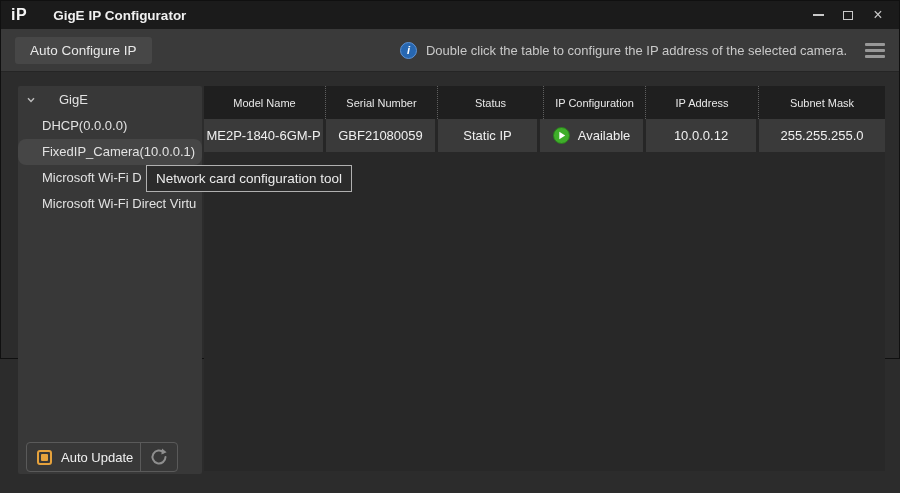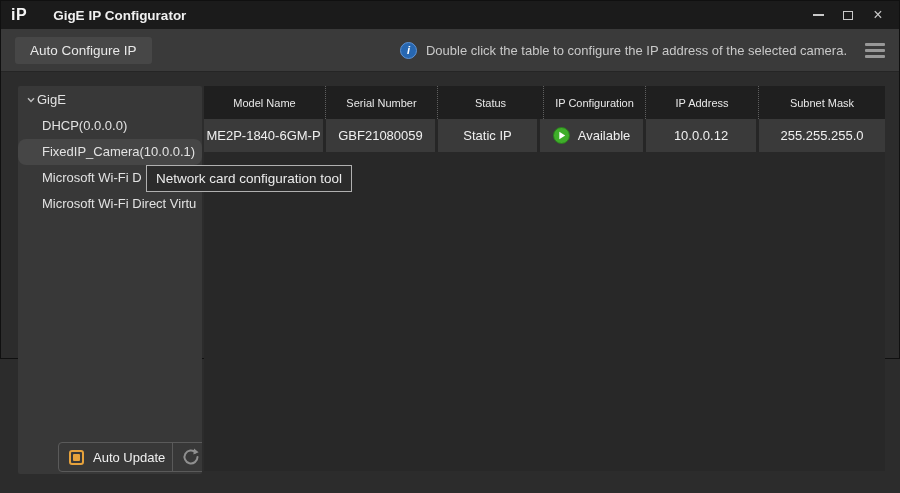--- a/index.html
+++ b/index.html
@@ -24,26 +24,26 @@
   .hint-text { color:#c9c9c9; font-size:13px; white-space:nowrap; }
   .menu-icon { margin-left:18px; display:flex; flex-direction:column; gap:3px; padding:2px 0; }
   .menu-icon span { width:20px; height:3px; background:#989898; border-radius:1px; display:block; }
 
   
   .content { position:relative; flex:1; background:#2c2c2c; }
 
   
   .tree-panel { position:absolute; left:17px; top:14px; width:184px; height:388px; background:#383838; border-radius:2px; overflow:hidden; padding-top:1px; }
   .tree-item { height:26px; line-height:26px; padding-left:24px; color:#e2e2e2; font-size:13px; white-space:nowrap; overflow:hidden; }
-  .tree-item.root { padding-left:8px; display:flex; align-items:center; gap:1px; }
+  .tree-item.root { padding-left:8px; display:flex; align-items:center; gap:23px; }
   .tree-item.selected { background:#464646;border-radius:8px; }
   .chevron { flex-shrink:0; }
 
   
-  .auto-update-pill { position:absolute; left:40px; bottom:2px; width:152px; height:30px; border:1px solid #5a5a5a; border-radius:4px; display:flex; align-items:center; }
+  .auto-update-pill { position:absolute; left:8px; bottom:2px; width:152px; height:30px; border:1px solid #5a5a5a; border-radius:4px; display:flex; align-items:center; }
   .checkbox { width:15px; height:15px; border:2px solid #e6a23c; border-radius:3px; margin-left:10px; display:flex; align-items:center; justify-content:center; background:#383838; flex-shrink:0; }
   .checkbox-inner { width:7px; height:7px; background:#e6a23c; border-radius:1px; display:block; }
   .auto-update-label { color:#f0f0f0; font-size:13px; margin-left:9px; flex:1; white-space:nowrap; }
   .refresh-box { width:37px; height:100%; border-left:1px solid #5a5a5a; display:flex; align-items:center; justify-content:center; flex-shrink:0; }
 
   
   .tooltip { position:absolute; left:145px; top:93px; height:27px; line-height:25px; background:#2b2b2b; border:1px solid #b0b0b0; color:#ececec; font-size:13.5px; padding:0 9px; white-space:nowrap; z-index:5; }
 
   
   .table-panel { position:absolute; left:203px; top:14px; width:681px; height:385px; background:#282828; }

